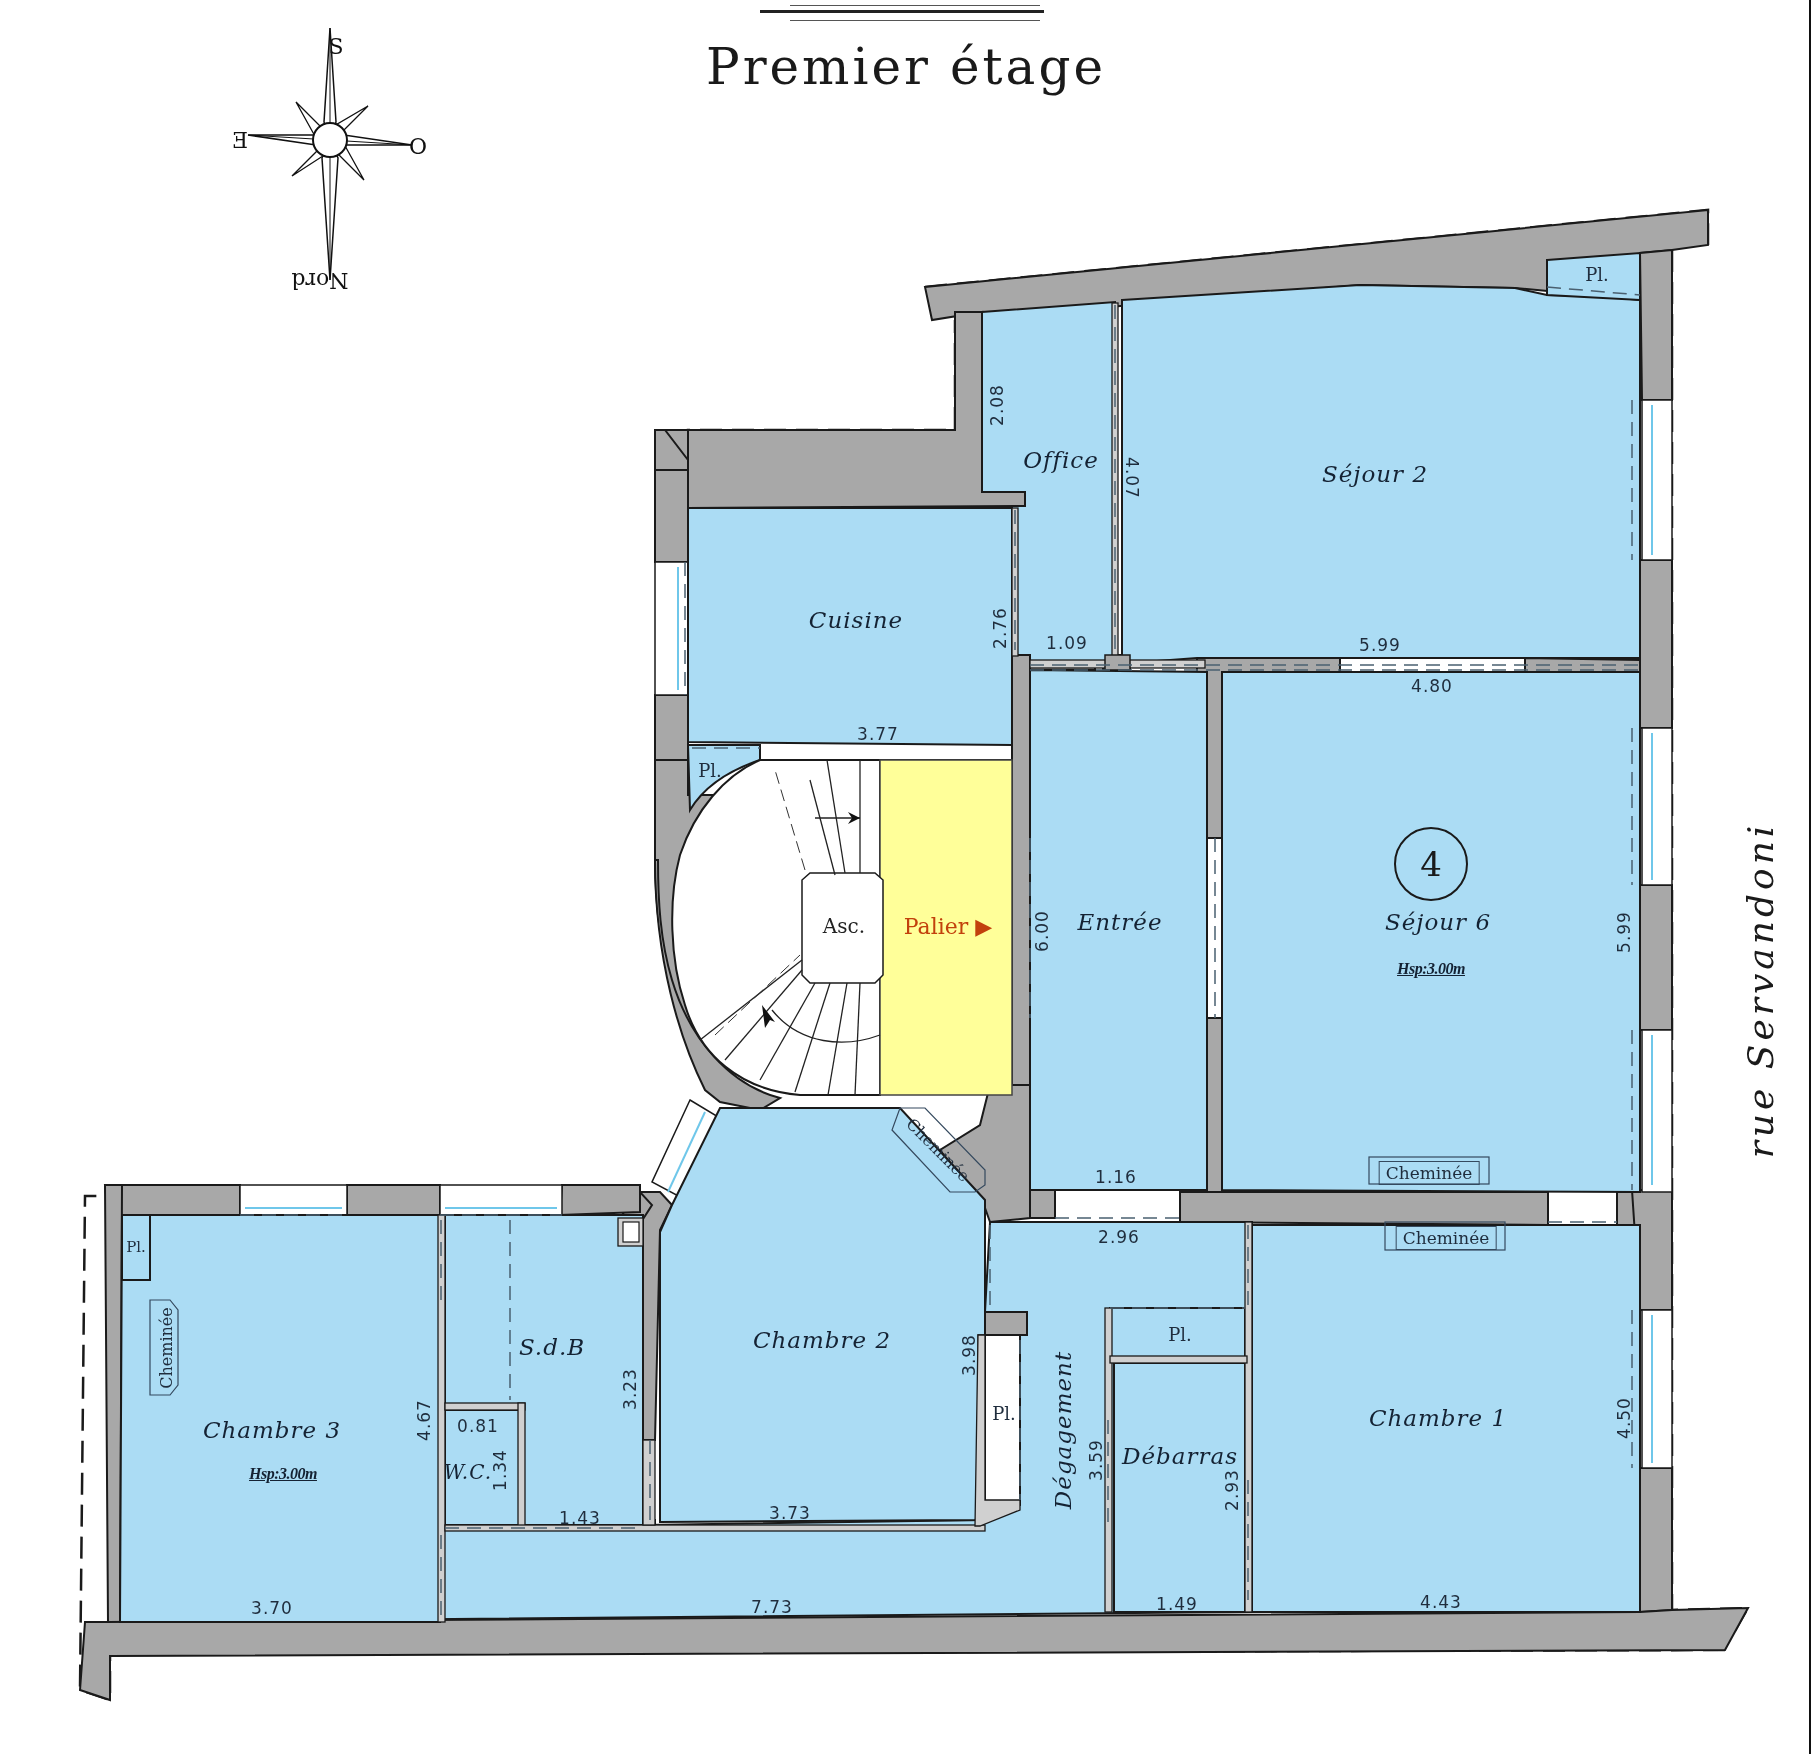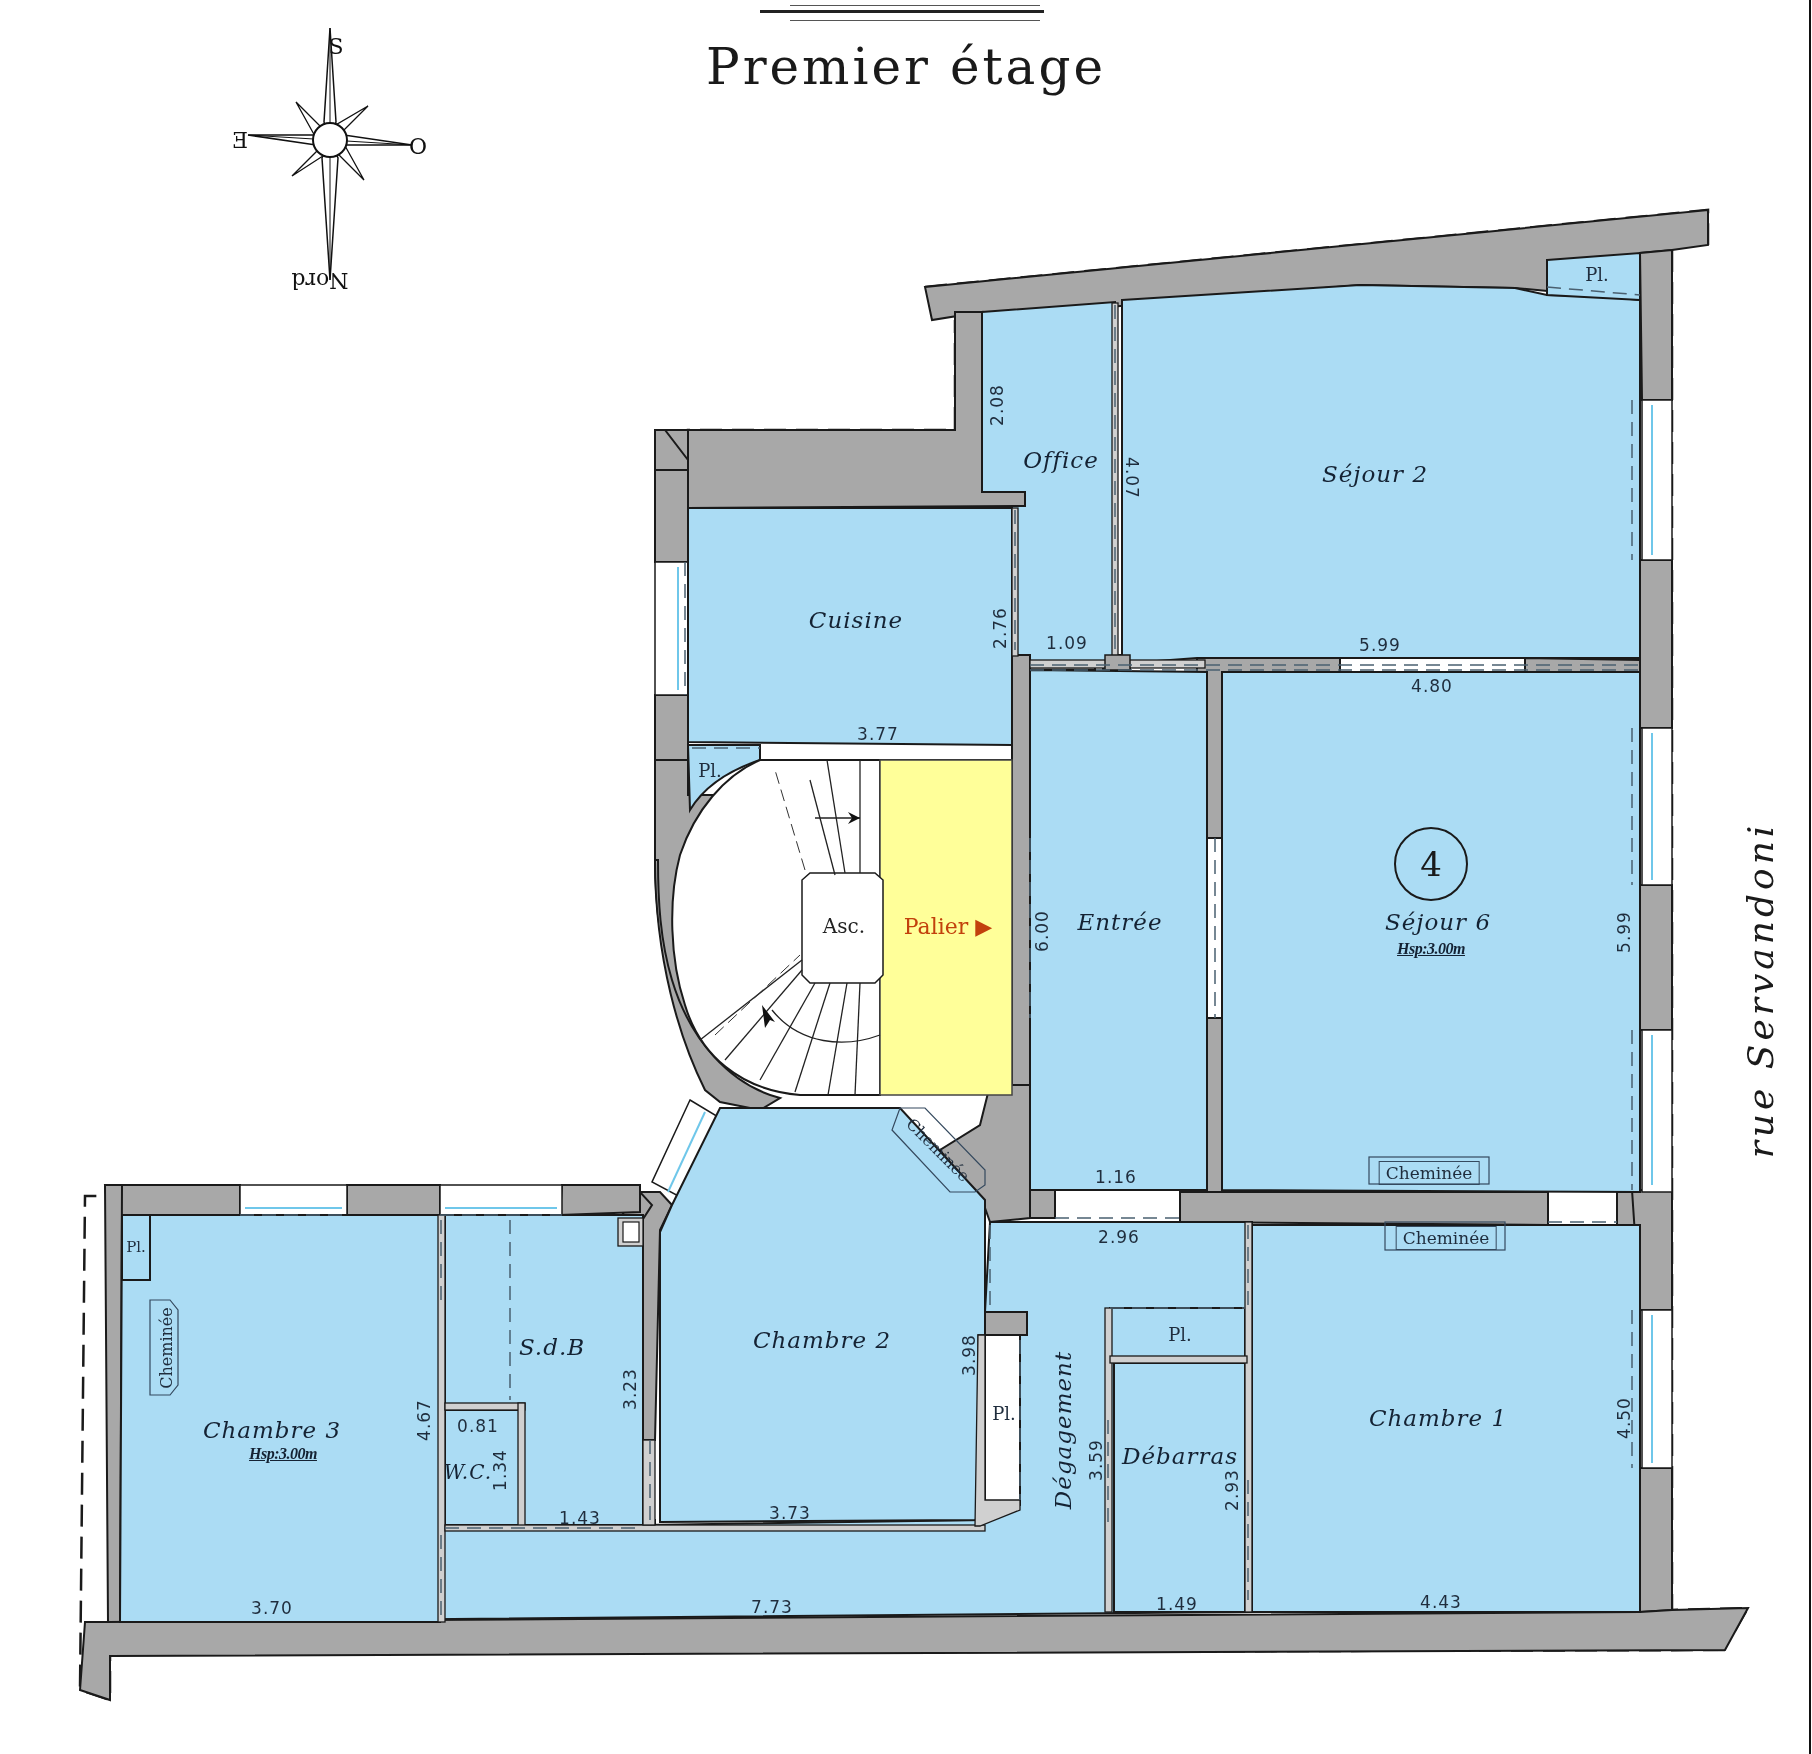--- a/index.html
+++ b/index.html
@@ -5,21 +5,21 @@
   html, body { margin:0; padding:0; background:#ffffff; }
   body { width:1812px; height:1754px; position:relative; overflow:hidden; font-family:"DejaVu Serif", serif; }
   #plan { position:absolute; left:0; top:0; width:1812px; height:1754px; }
   .title { position:absolute; left:0; width:1812px; top:38px; text-align:center; font-family:"DejaVu Serif", serif; font-size:50px; letter-spacing:3px; color:#1a1a1a; }
   .title-rule { position:absolute; height:0; border-top:1px solid #555; }
   .title-rule.thick { border-top:3px solid #222; }
   .lbl { position:absolute; white-space:nowrap; color:#142233; transform:translate(-50%,-50%); }
   .room { font-family:"DejaVu Serif", serif; font-style:italic; font-size:23px; letter-spacing:1px; }
   .dim { font-family:"DejaVu Sans", sans-serif; font-size:17px; color:#1f2d3d; letter-spacing:1px; }
   .small { font-family:"DejaVu Serif", serif; font-size:18px; color:#1f2d3d; }
-  .hsp { font-family:"Liberation Serif", serif; font-style:italic; font-weight:bold; font-size:16px; text-decoration:underline; letter-spacing:-0.5px; }
+  .hsp { font-family:"Liberation Serif", serif; font-style:italic; font-weight:bold; font-size:16px; text-decoration:underline; letter-spacing:-0.5px;margin-top:20px; }
   .box { border:1px solid #34495e; padding:1px 6px; background:transparent; font-family:"DejaVu Serif", serif; font-size:17px; color:#1f2d3d; }
   .rot90 { transform:translate(-50%,-50%) rotate(-90deg); }
   .rot90r { transform:translate(-50%,-50%) rotate(90deg); }
   .compass-letter { position:absolute; font-family:"DejaVu Serif", serif; font-size:22px; color:#111; transform:translate(-50%,-50%); }
   .street { position:absolute; font-family:"DejaVu Serif", serif; font-style:italic; font-size:36px; color:#1a1a1a; letter-spacing:4px; white-space:nowrap; transform:translate(-50%,-50%) rotate(-90deg); }
   .circle-num { position:absolute; width:70px; height:70px; border:2px solid #1a1a1a; border-radius:50%; transform:translate(-50%,-50%); display:flex; align-items:center; justify-content:center; font-family:"DejaVu Serif", serif; font-size:34px; color:#1a1a1a; }
   .palier-lbl { font-family:"DejaVu Serif", serif; font-size:22px; color:#c2410c; }
   .asc-lbl { font-family:"DejaVu Serif", serif; font-size:20px; color:#222; }
   .edge-line { position:absolute; right:1px; top:0; width:2px; height:1754px; background:#111; }
 </style>

